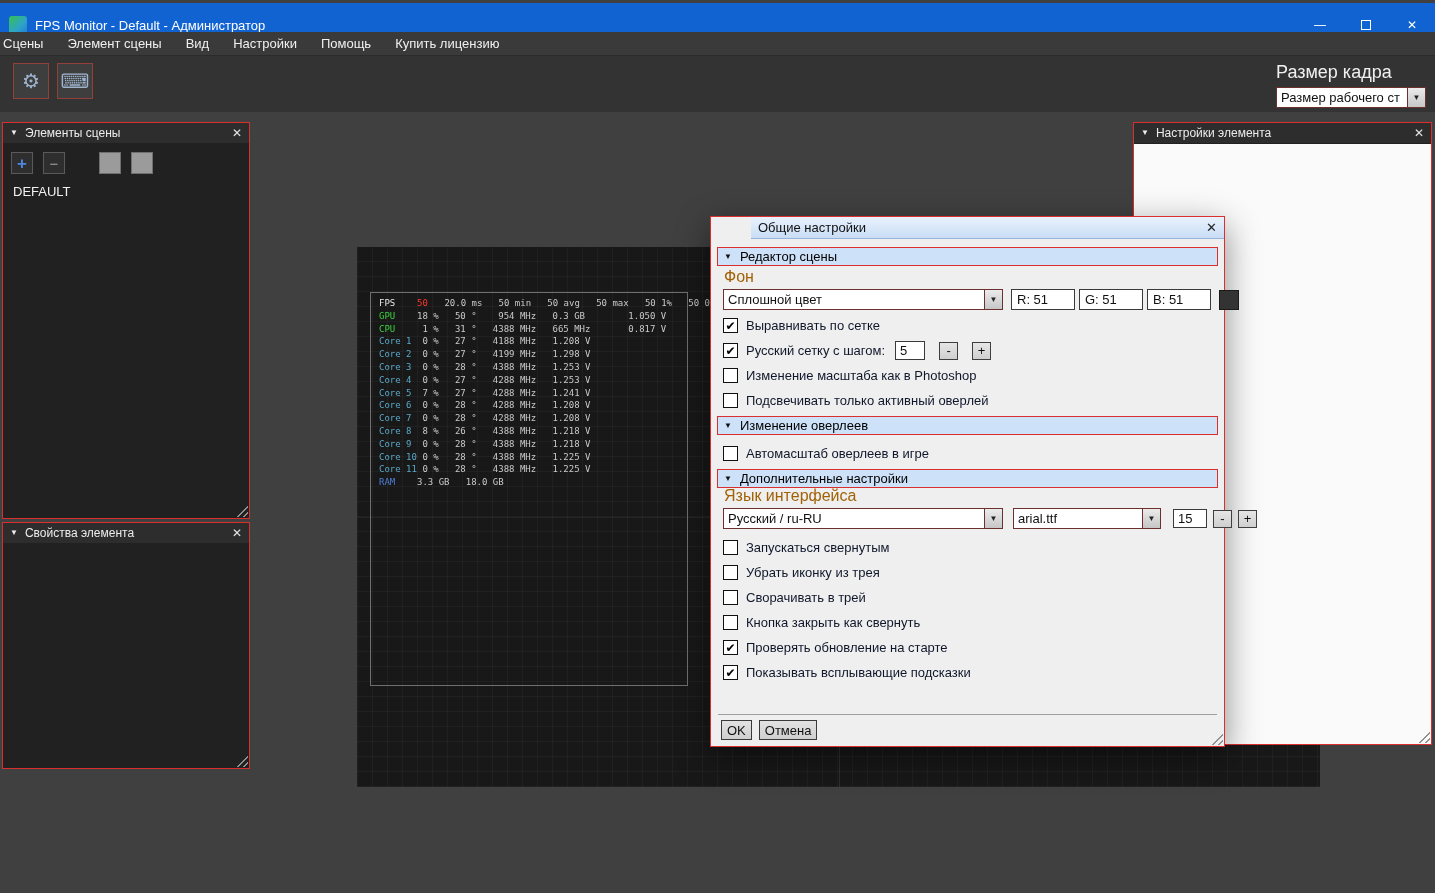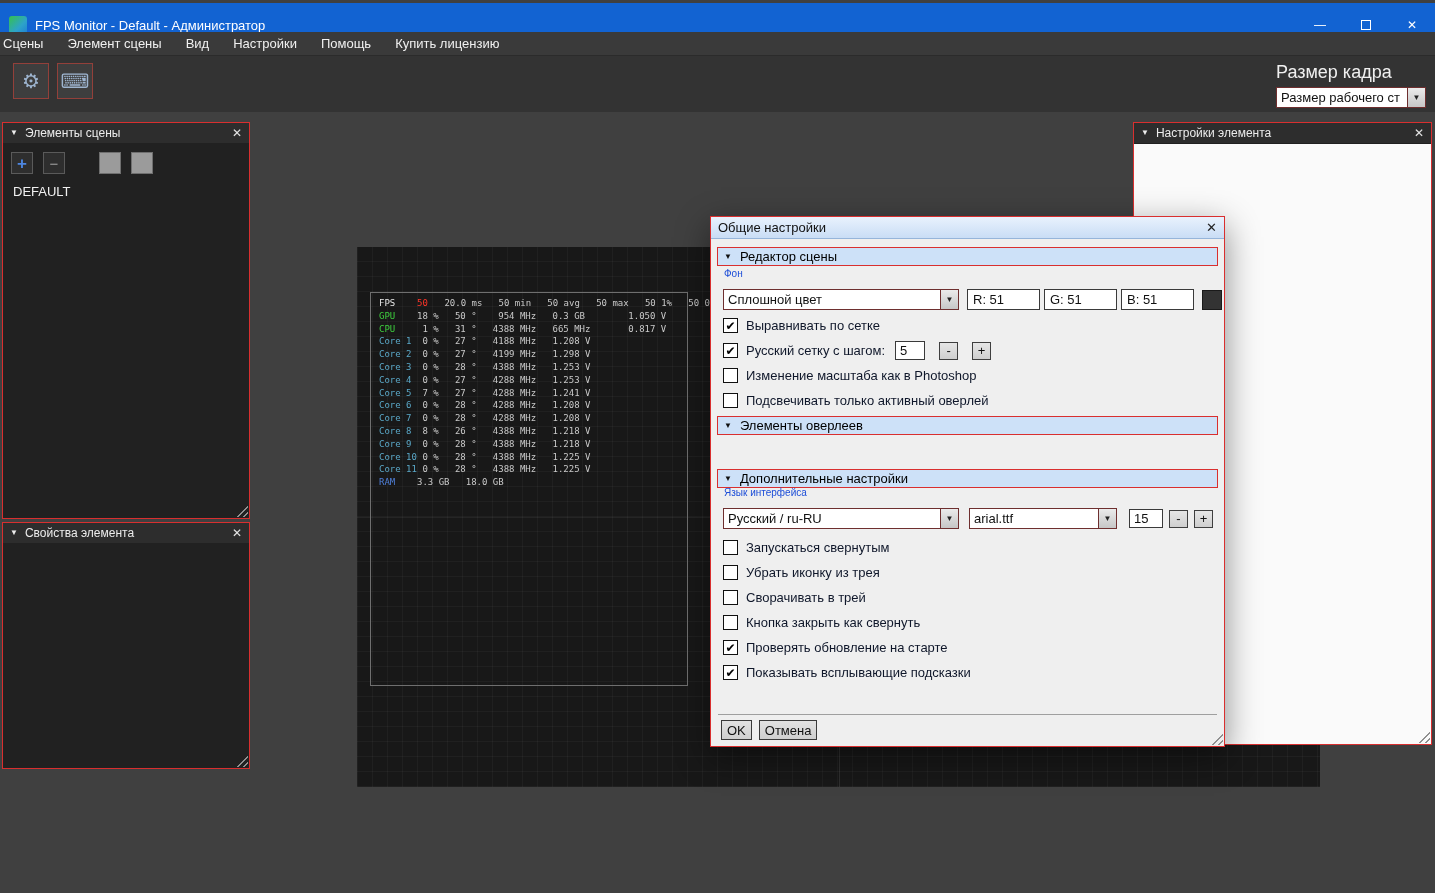--- a/index.html
+++ b/index.html
@@ -60,32 +60,32 @@
   .se-btn .plus { color:#4d86e0; font-size:17px; font-weight:bold; line-height:1; }
   .se-btn .minus { color:#9f9f9f; font-size:15px; line-height:1; }
   .se-btn.light { background:#9b9b9b; border:1px solid #6f6f6f; }
   .se-btn.gap { margin-left:24px; }
   .default-item { color:#f0f0f0; font-size:13px; padding:10px 0 0 10px; }
   .grip { position:absolute; right:1px; bottom:1px; width:14px; height:14px;
           clip-path:polygon(100% 0,100% 100%,0 100%);
           background:repeating-linear-gradient(135deg,#909090 0 1px, transparent 1px 4px); }
   
   .dialog { position:absolute; left:710px; top:216px; width:515px; height:531px; background:#efefef;
-            border:1px solid #d92f2f; z-index:10; box-shadow:0 10px 32px rgba(0,0,0,0.45); }
+            border:1px solid #d92f2f; z-index:10; box-shadow:0 10px 32px rgba(0,0,0,0.45);padding-left:40px; }
   .dlg-title { height:22px; background:linear-gradient(#e9f2fd,#c9ddf5); display:flex; align-items:center;
                padding:0 7px; font-size:13px; color:#111; border-bottom:1px solid #96b5da; }
   .dlg-x { margin-left:auto; font-size:13px; color:#222; cursor:default; }
   .sec-bar { position:absolute; left:6px; right:6px; height:19px; background:#cde1f8; border:1px solid #d92f2f;
              display:flex; align-items:center; gap:8px; padding-left:6px; font-size:13px; color:#000; }
   .sec-tri { font-size:8px; color:#111; line-height:1; }
-  .dlg-label { position:absolute; left:13px; font-size:10px; color:#1d4ed8; }
+  .dlg-label { position:absolute; left:13px; font-size:16px; color:#a16207; }
   .bg-row { position:absolute; left:12px; top:72px; display:flex; align-items:center; }
-  .w236 { width:236px; flex:none; }
+  .w236 { width:280px; flex:none; }
   .w148 { width:148px; flex:none; }
-  .rgb-box { width:73px; height:21px; background:#fff; border:1px solid #3a3a3a; font-size:13px; color:#111;
+  .rgb-box { width:64px; height:21px; background:#fff; border:1px solid #3a3a3a; font-size:13px; color:#111;
              display:flex; align-items:center; padding-left:5px; margin-left:4px; flex:none; }
   .rgb-box.first { margin-left:8px; }
   .swatch { width:20px; height:20px; border:1px solid #1a1a1a; margin-left:8px; flex:none; }
   .cb-group { position:absolute; left:12px; right:8px; }
   .cb-row { height:25px; display:flex; align-items:center; gap:8px; }
   .checkbox { width:15px; height:15px; background:#fff; border:1px solid #101010; flex:none;
               display:flex; align-items:center; justify-content:center; font-size:12px; color:#000; line-height:1; }
   .cb-label { font-size:13px; color:#0f172a; white-space:nowrap; }
   .mini-input { width:30px; height:19px; background:#fff; border:1px solid #3a3a3a; font-size:13px;
                 display:flex; align-items:center; padding-left:4px; margin-left:2px; flex:none; }
@@ -234,23 +234,29 @@
         <span class="cb-label">Изменение масштаба как в Photoshop</span>
       </div>
       <div class="cb-row">
         <span class="checkbox"></span>
         <span class="cb-label">Подсвечивать только активный оверлей</span>
       </div>
     </div>
 
   <div class="sec-bar" style="top:199px;">
     <span class="sec-tri">▼</span>
-    <span>Элементы оверлеев</span>
-  </div>
-
+    <span>Изменение оверлеев</span>
+  </div>
+
+  <div class="cb-group" id="overlay-checks" style="top:224px;">
+      <div class="cb-row">
+        <span class="checkbox"></span>
+        <span class="cb-label">Автомасштаб оверлеев в игре</span>
+      </div>
+    </div>
 
   <div class="sec-bar" style="top:252px;">
     <span class="sec-tri">▼</span>
     <span>Дополнительные настройки</span>
   </div>
 
   <div class="dlg-label" style="top:270px;">Язык интерфейса</div>
 
   <div class="lang-row">
     <div class="combo w236">

